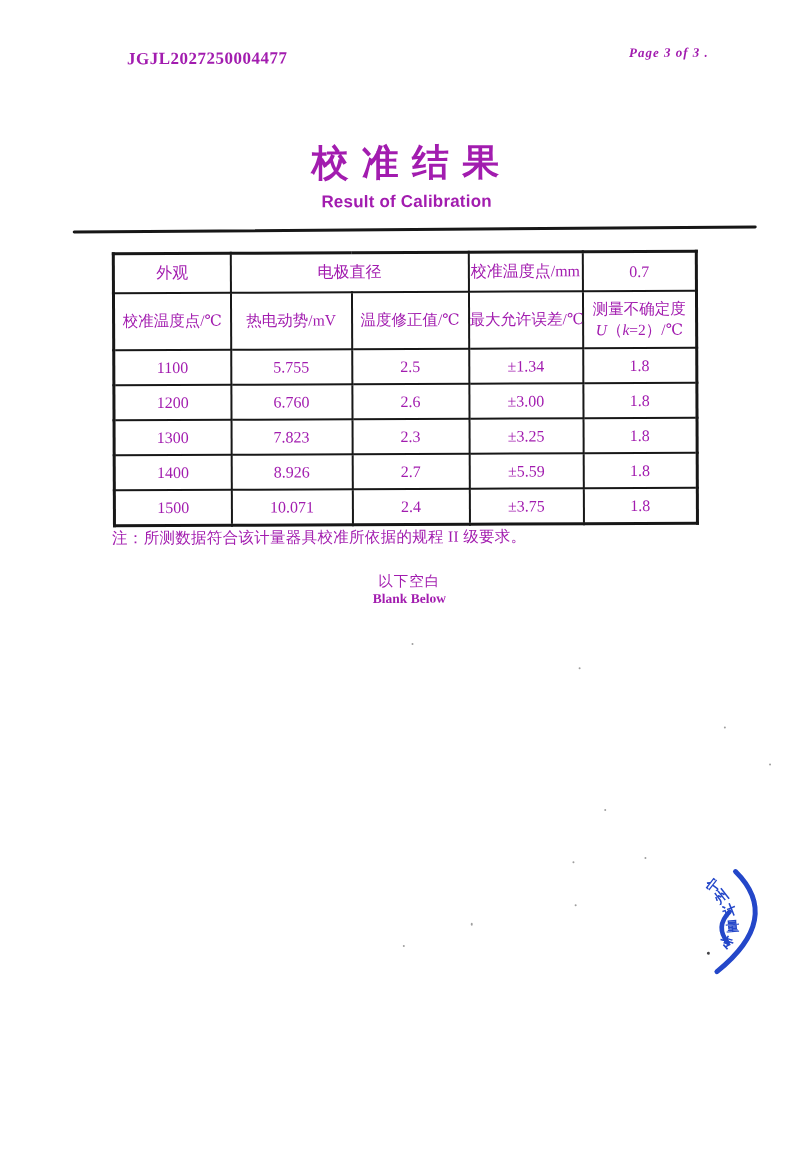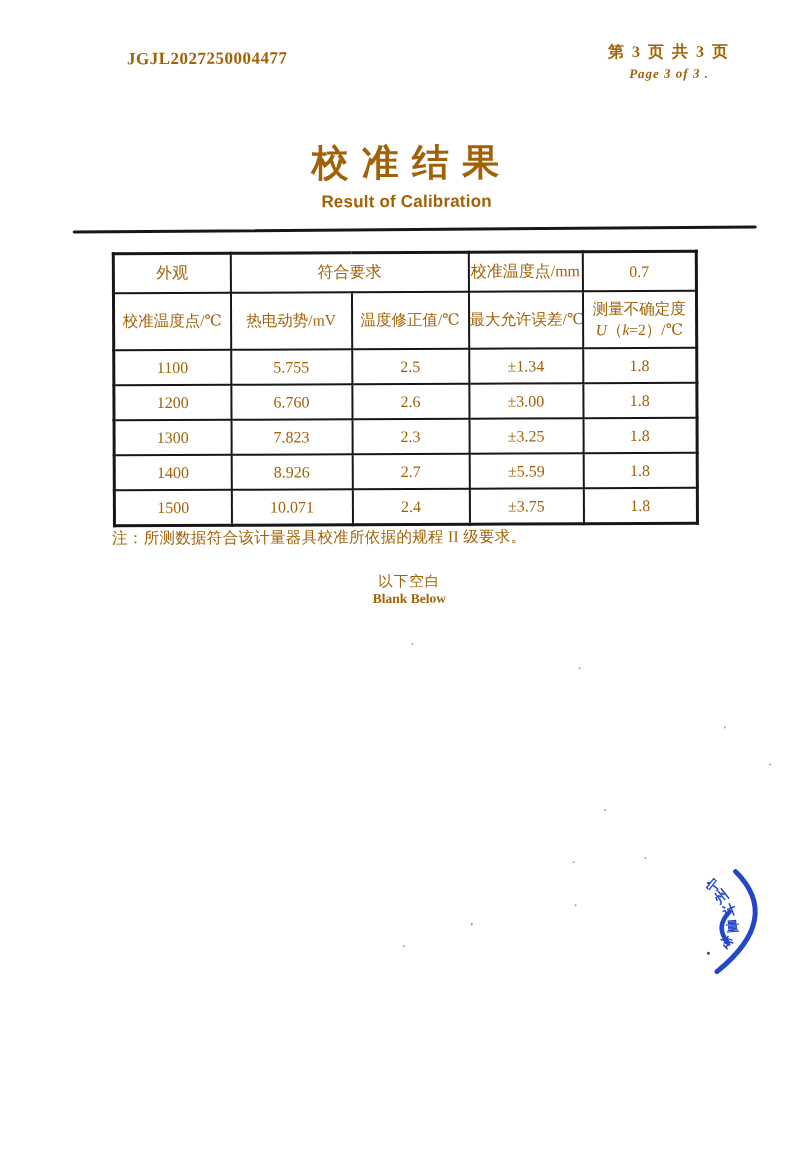--- a/index.html
+++ b/index.html
@@ -2,21 +2,21 @@
 <html><head>
 <meta charset="utf-8">
 <style>
   html,body{margin:0;padding:0;background:#ffffff;}
   .page{
     position:relative;
     width:800px;height:1169px;
     background:#ffffff;
     overflow:hidden;
     font-family:"Liberation Serif","DejaVu Serif",serif;
-    color:#a16207;
+    color:#a21caf;
   }
   .content{position:absolute;inset:0;transform:rotate(-0.25deg);transform-origin:400px 300px;}
 
   
   .cert-no{
     position:absolute;left:128px;top:48px;
     font-size:17px;letter-spacing:0.5px;font-weight:600;
   }
   
   .page-info{position:absolute;left:578px;top:43px;width:184px;text-align:center;}
@@ -74,40 +74,39 @@
 </style>
 </head>
 <body>
 
 <div class="page">
   <div class="content">
 
     <div class="cert-no">JGJL2027250004477</div>
 
     <div class="page-info">
-      <div class="page-cn">第 3 页  共 3 页</div>
       <div class="page-en">Page 3 of 3 .</div>
     </div>
 
     <div class="title-cn">校 准 结 果</div>
     <div class="title-en">Result of Calibration</div>
     <div class="rule"></div>
 
     <table class="cal-table">
       <colgroup>
         <col style="width:117px">
           <col style="width:121px">
           <col style="width:117px">
           <col style="width:114px">
           <col style="width:114px">
       </colgroup>
       <tbody>
         <tr class="r-h1">
           <td>外观</td>
-          <td colspan="2">符合要求</td>
+          <td colspan="2">电极直径</td>
           <td>校准温度点/mm</td>
           <td>0.7</td>
         </tr>
         <tr class="r-h2">
           <td>校准温度点/℃</td>
           <td>热电动势/mV</td>
           <td>温度修正值/℃</td>
           <td>最大允许误差/℃</td>
           <td class="unc">
             <span>测量不确定度</span><br>

